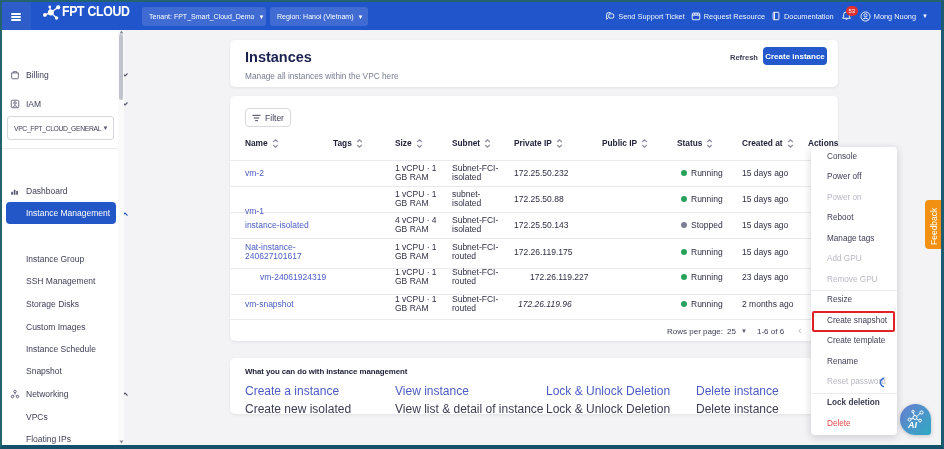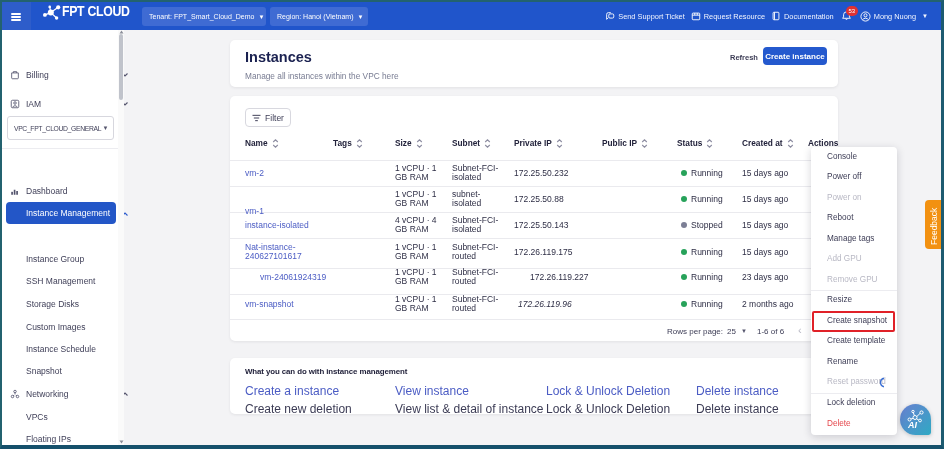--- a/index.html
+++ b/index.html
@@ -337,21 +337,21 @@
     <div id="pager">
       <span style="left:437px; top:7px;">Rows per page:</span>
       <span style="left:497px; top:7px;">25</span>
       <span style="left:511px; top:8px; font-size:6px; color:#56566e;">▼</span>
       <span style="left:527px; top:7px;">1-6 of 6</span>
       <span style="left:568px; top:4px; color:#b8b8c4; font-size:11px;">‹</span>
     </div>
   </div>
   <div class="card" id="card3">
     <h2>What you can do with instance management</h2>
-    <div class="col4" style="left:15px;"><span class="l">Create a instance</span><span class="d">Create new deletion</span></div>
+    <div class="col4" style="left:15px;"><span class="l">Create a instance</span><span class="d">Create new isolated</span></div>
     <div class="col4" style="left:165px;"><span class="l">View instance</span><span class="d">View list &amp; detail of instance</span></div>
     <div class="col4" style="left:316px;"><span class="l">Lock &amp; Unlock Deletion</span><span class="d">Lock &amp; Unlock Deletion</span></div>
     <div class="col4" style="left:466px;"><span class="l">Delete instance</span><span class="d">Delete instance</span></div>
   </div>
 </div>
 
 <div id="menu">
   <div class="mi" style="top:5px;">Console</div>
   <div class="mi" style="top:25px;">Power off</div>
   <div class="mi dis" style="top:46px;">Power on</div>
@@ -362,21 +362,21 @@
   <div class="mdiv" style="top:143px;"></div>
   <div class="mi" style="top:148px;">Resize</div>
   <div class="mi" style="top:169px;">Create snapshot</div>
   <div class="mi" style="top:189px;text-align:center;">Create template</div>
   <div class="mi" style="top:210px;">Rename</div>
   <div class="mi dis" style="top:230px;">Reset password</div>
   <svg class="abs" style="left:67px; top:230px;" width="11" height="11" viewBox="0 0 12 12">
       <path d="M6.5 1.4 A4.7 4.7 0 0 0 6.5 10.6" fill="none" stroke="#3b6fd4" stroke-width="1.5"></path>
     </svg>
   <div class="mdiv" style="top:246px;"></div>
-  <div class="mi" style="top:251px;">Lock deletion</div>
+  <div class="mi" style="top:251px;font-weight:bold;">Lock deletion</div>
   <div class="mi red" style="top:272px;">Delete</div>
   <div id="redbox"></div>
 </div>
 
 <div id="feedback">
     <span>Feedback</span>
   </div>
 <div id="chat">
   <svg width="31" height="31" viewBox="0 0 31 31">
     <g stroke="#fff" stroke-width="1" fill="none">

